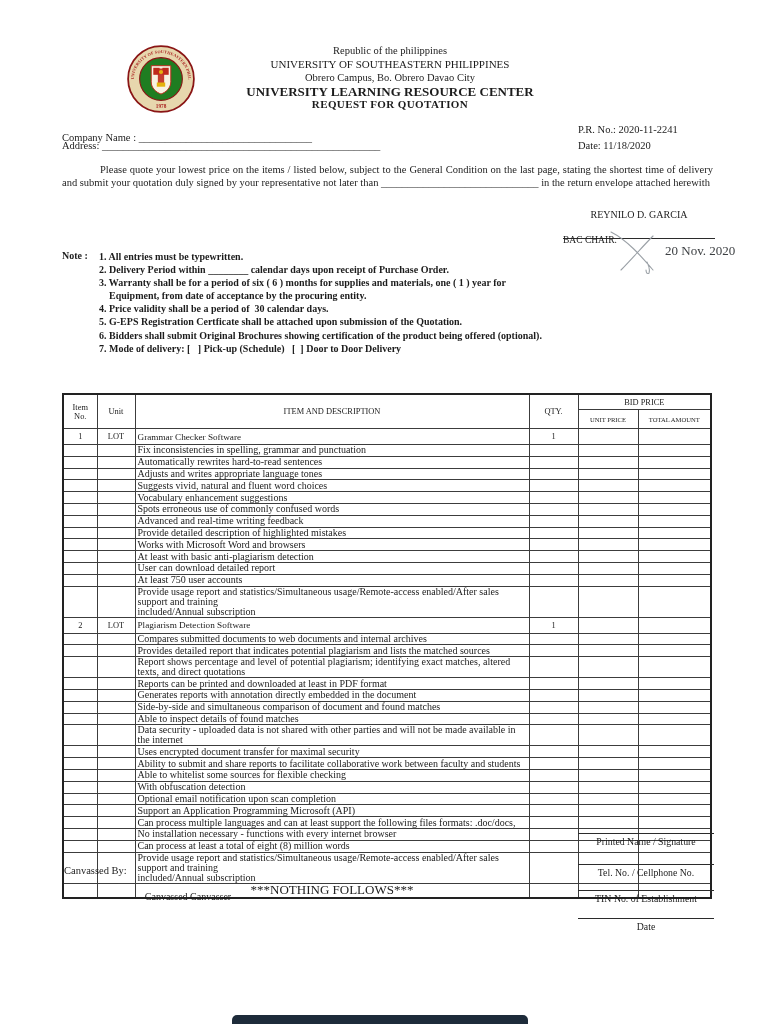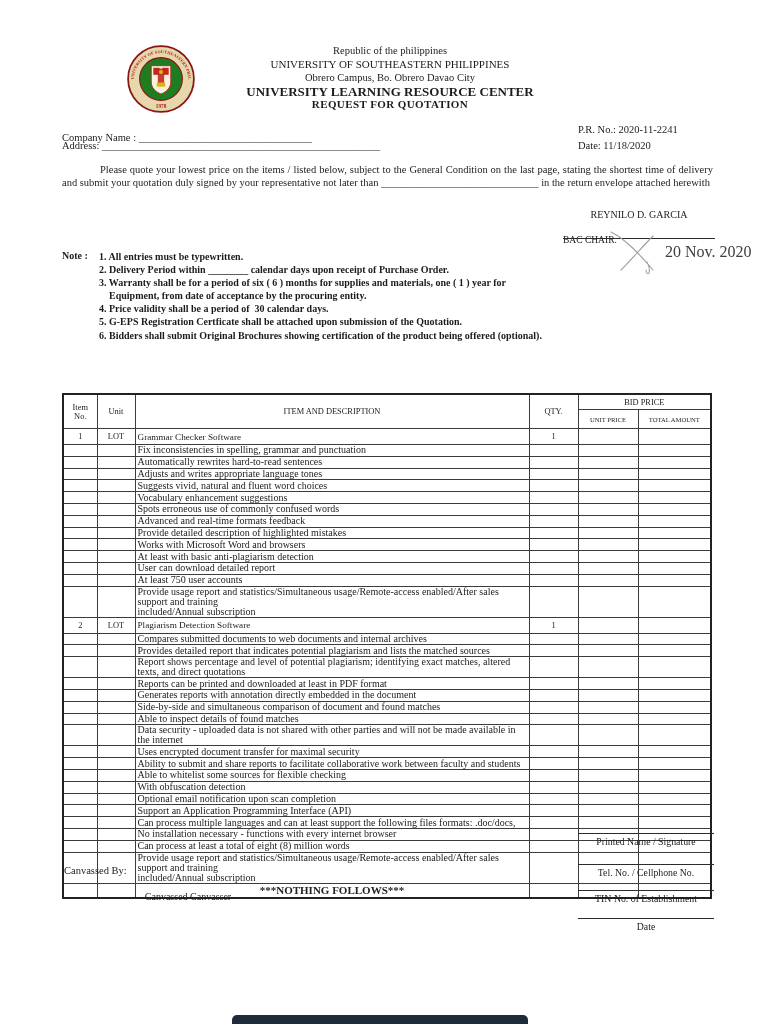--- a/index.html
+++ b/index.html
@@ -18,42 +18,42 @@
   
   .meta-line{font-size:10.5px;}
   .blank{letter-spacing:0;}
 
   
   .intro{left:62px;top:163px;width:651px;font-size:10.5px;line-height:13.4px;text-indent:38px;text-align:justify;}
 
   
   .sig-name{left:563px;top:209px;width:152px;text-align:center;font-size:10px;border-bottom:1.4px solid #2b2b2b;padding-bottom:18px;}
   .sig-title{left:563px;top:223px;width:152px;text-align:left;font-size:9.5px;margin-top:12px;}
-  .hand-date{left:665px;top:243px;font-size:16px;color:#3d4043;}
+  .hand-date{left:665px;top:243px;font-size:13px;color:#3d4043;}
 
   
   .note-label{left:62px;top:250px;font-size:10px;font-weight:bold;}
   .notes{left:99px;top:250px;width:520px;font-size:10px;font-weight:bold;line-height:13.1px;}
   .note-line{white-space:pre-line;}
 
   
   table.items{left:62px;top:357px;position:absolute;border-collapse:collapse;table-layout:fixed;width:648px;
               border:2px solid #222;margin-top:36px;}
   table.items th,table.items td{border:1px solid #3c3c3c;padding:0 2px;overflow:hidden;}
   table.items th{font-weight:normal;text-align:center;}
   .th-big{font-size:8.4px;height:14px;}
   .th-sub{font-size:6.6px;height:18px;}
   tr.r-item td{height:15px;}
   tr.r-item .c-desc{font-size:9.2px;font-weight:normal;text-align:left;}
   tr.r-item .c-item,tr.r-item .c-unit,tr.r-item .c-qty{font-size:8.4px;text-align:center;}
   tr.r-spec td{height:10.8px;}
   tr.r-spec2 td{height:23px;}
   .c-desc{font-size:10px;color:#222;text-align:left;white-space:pre-line;line-height:10px;}
   tr.r-nothing td{height:13px;}
-  tr.r-nothing .c-desc{font-size:11px;font-weight:bold;text-align:center;}
+  tr.r-nothing .c-desc{font-size:13px;font-weight:normal;text-align:center;}
 
   
   .canvassed{left:64px;top:865px;font-size:10.5px;}
   .canv-blank{left:118px;top:873px;width:120px;font-size:10px;text-align:center;color:#444;}
   .canv-label{left:118px;top:891px;width:140px;font-size:10px;text-align:center;}
   .rf{width:136px;left:578px;text-align:center;}
   .rf .rf-line{border-top:1.5px solid #2b2b2b;height:2px;}
   .rf .rf-label{font-size:9.8px;text-align:center;}
 
   
@@ -110,20 +110,21 @@
 
   <div class="abs note-label">Note :</div>
   <div class="abs notes" id="notes-items">
       <div class="note-line">1. All entries must be typewritten.</div>
       <div class="note-line">2. Delivery Period within ________ calendar days upon receipt of Purchase Order.</div>
       <div class="note-line">3. Warranty shall be for a period of six ( 6 ) months for supplies and materials, one ( 1 ) year for
 &nbsp;&nbsp;&nbsp;&nbsp;Equipment, from date of acceptance by the procuring entity.</div>
       <div class="note-line">4. Price validity shall be a period of &nbsp;30 calendar days.</div>
       <div class="note-line">5. G-EPS Registration Certficate shall be attached upon submission of the Quotation.</div>
       <div class="note-line">6. Bidders shall submit Original Brochures showing certification of the product being offered (optional).</div>
+      <div class="note-line">7. Mode of delivery: [ &nbsp; ] Pick-up (Schedule) &nbsp; [ &nbsp;] Door to Door Delivery</div>
     </div>
 
   <table class="items">
     <colgroup>
       <col style="width:34px">
         <col style="width:38px">
         <col style="width:394px">
       <col style="width:49px">
         <col style="width:60px">
         <col style="width:73px">
@@ -194,21 +195,21 @@
           <td class="c-item"></td>
           <td class="c-unit"></td>
           <td class="c-desc">Spots erroneous use of commonly confused words</td>
           <td class="c-qty"></td>
           <td class="c-unitprice"></td>
           <td class="c-total"></td>
         </tr>
         <tr class="r-spec">
           <td class="c-item"></td>
           <td class="c-unit"></td>
-          <td class="c-desc">Advanced and real-time formats feedback</td>
+          <td class="c-desc">Advanced and real-time writing feedback</td>
           <td class="c-qty"></td>
           <td class="c-unitprice"></td>
           <td class="c-total"></td>
         </tr>
         <tr class="r-spec">
           <td class="c-item"></td>
           <td class="c-unit"></td>
           <td class="c-desc">Provide detailed description of highlighted mistakes</td>
           <td class="c-qty"></td>
           <td class="c-unitprice"></td>
@@ -363,21 +364,21 @@
           <td class="c-item"></td>
           <td class="c-unit"></td>
           <td class="c-desc">Optional email notification upon scan completion</td>
           <td class="c-qty"></td>
           <td class="c-unitprice"></td>
           <td class="c-total"></td>
         </tr>
         <tr class="r-spec">
           <td class="c-item"></td>
           <td class="c-unit"></td>
-          <td class="c-desc">Support an Application Programming Interface (API)</td>
+          <td class="c-desc">Support an Application Programming Microsoft (API)</td>
           <td class="c-qty"></td>
           <td class="c-unitprice"></td>
           <td class="c-total"></td>
         </tr>
         <tr class="r-spec">
           <td class="c-item"></td>
           <td class="c-unit"></td>
           <td class="c-desc">Can process multiple languages and can at least support the following files formats: .doc/docs,</td>
           <td class="c-qty"></td>
           <td class="c-unitprice"></td>

